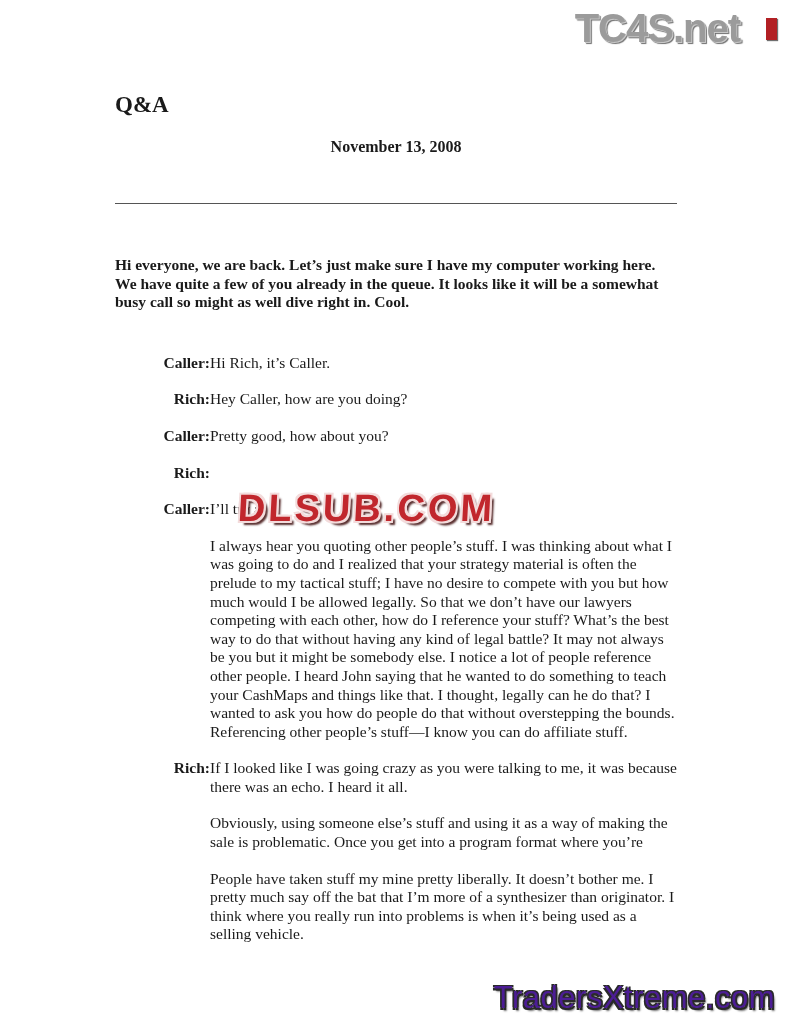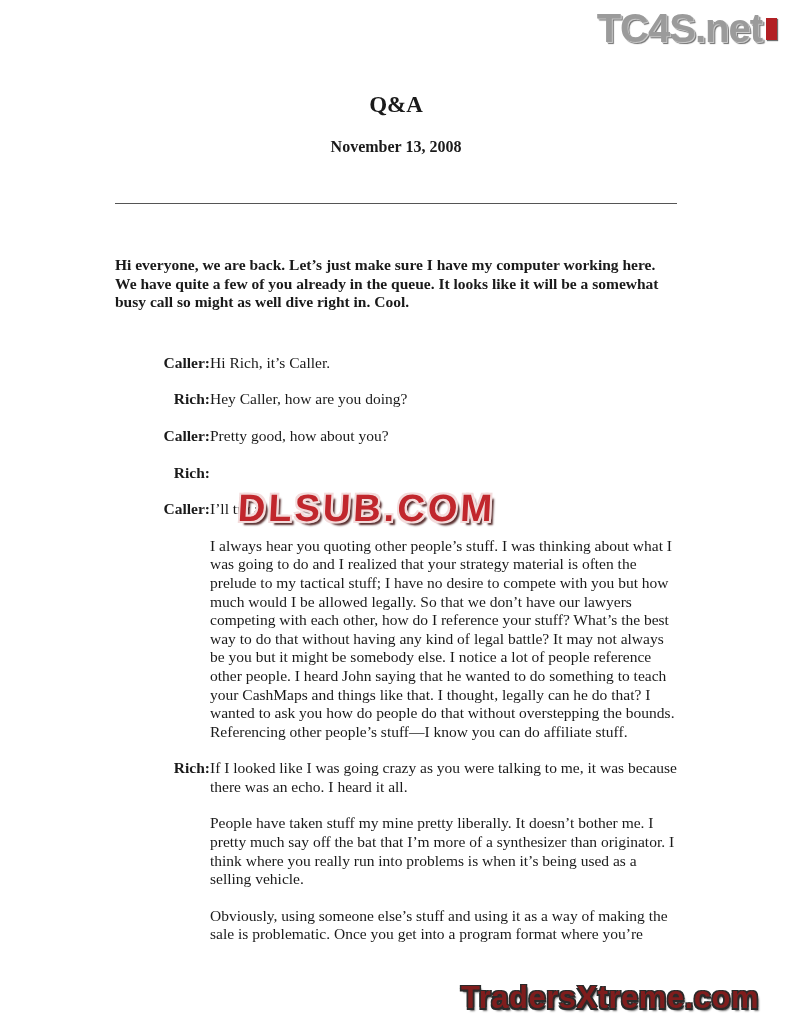--- a/index.html
+++ b/index.html
@@ -11,33 +11,33 @@
     color:#1a1a1a;
     overflow:hidden;
   }
   
   .logo-top{
     position:absolute;top:6px;right:14px;
     font-family:"Liberation Sans", sans-serif;
     font-weight:bold;font-size:40px;letter-spacing:-1px;
     color:#9b9b9b;
     text-shadow:1px 1px 0 #c9c9c9, 2px 2px 1px #6f6f6f;
-    display:flex;align-items:center;
+    display:flex;align-items:center;gap:22px;
   }
   .logo-top .red-block{
     display:inline-block;width:11px;height:22px;
     background:#b22024;margin-left:4px;
     box-shadow:1px 1px 1px #6f6f6f;
   }
   .content{
     position:absolute;left:115px;top:0;width:562px;
   }
   .doc-title{
     margin:92px 0 0 0;
-    text-align:center;
+    text-align:left;
     font-size:23px;font-weight:bold;
   }
   .doc-date{
     margin:20px 0 0 0;
     text-align:center;
     font-size:16px;
     font-weight:bold;
   }
   .rule{
     border:none;border-top:1px solid #555;
@@ -70,24 +70,24 @@
     font-weight:bold;font-size:38px;letter-spacing:3px;
     color:#c1272d;
     transform:skewX(-3deg);
     text-shadow:
       -2px -2px 0 #f3dcdc, 2px -2px 0 #f3dcdc,
       -2px  2px 0 #f3dcdc, 2px  2px 0 #f3dcdc,
       4px 4px 2px rgba(60,10,10,0.85);
   }
   
   .logo-bottom{
-    position:absolute;right:32px;bottom:8px;
+    position:absolute;right:16px;bottom:8px;
     font-family:"Liberation Sans", sans-serif;
-    font-weight:bold;font-size:31px;letter-spacing:0.5px;
-    color:#7f1d1d;
+    font-weight:normal;font-size:31px;letter-spacing:0.5px;
+    color:#4c1d95;
     text-shadow:
       -1.5px -1.5px 0 #2a2a2a, 1.5px -1.5px 0 #2a2a2a,
       -1.5px  1.5px 0 #2a2a2a, 1.5px  1.5px 0 #2a2a2a,
        2px 3px 2px rgba(0,0,0,0.6);
   }
 </style>
 </head>
 <body>
 
 <div class="page">
@@ -135,26 +135,26 @@
         <span class="dtext">I always hear you quoting other people’s stuff. I was thinking about what I was going to do and I realized that your strategy material is often the prelude to my tactical stuff; I have no desire to compete with you but how much would I be allowed legally. So that we don’t have our lawyers competing with each other, how do I reference your stuff? What’s the best way to do that without having any kind of legal battle? It may not always be you but it might be somebody else. I notice a lot of people reference other people. I heard John saying that he wanted to do something to teach your CashMaps and things like that. I thought, legally can he do that? I wanted to ask you how do people do that without overstepping the bounds. Referencing other people’s stuff—I know you can do affiliate stuff.</span>
       </div>
 
       <div class="row">
         <span class="speaker">Rich:</span>
         <span class="dtext">If I looked like I was going crazy as you were talking to me, it was because there was an echo. I heard it all.</span>
       </div>
 
       <div class="row">
         <span class="speaker"></span>
-        <span class="dtext">People have taken stuff my mine pretty liberally. It doesn’t bother me. I pretty much say off the bat that I’m more of a synthesizer than originator. I think where you really run into problems is when it’s being used as a selling vehicle.</span>
+        <span class="dtext">Obviously, using someone else’s stuff and using it as a way of making the sale is problematic. Once you get into a program format where you’re</span>
       </div>
 
       <div class="row">
         <span class="speaker"></span>
-        <span class="dtext">Obviously, using someone else’s stuff and using it as a way of making the sale is problematic. Once you get into a program format where you’re</span>
+        <span class="dtext">People have taken stuff my mine pretty liberally. It doesn’t bother me. I pretty much say off the bat that I’m more of a synthesizer than originator. I think where you really run into problems is when it’s being used as a selling vehicle.</span>
       </div>
 
     </div>
   </div>
 
   <div class="watermark">DLSUB.COM</div>
 
   <div class="logo-bottom">TradersXtreme.com</div>
 
 </div>

